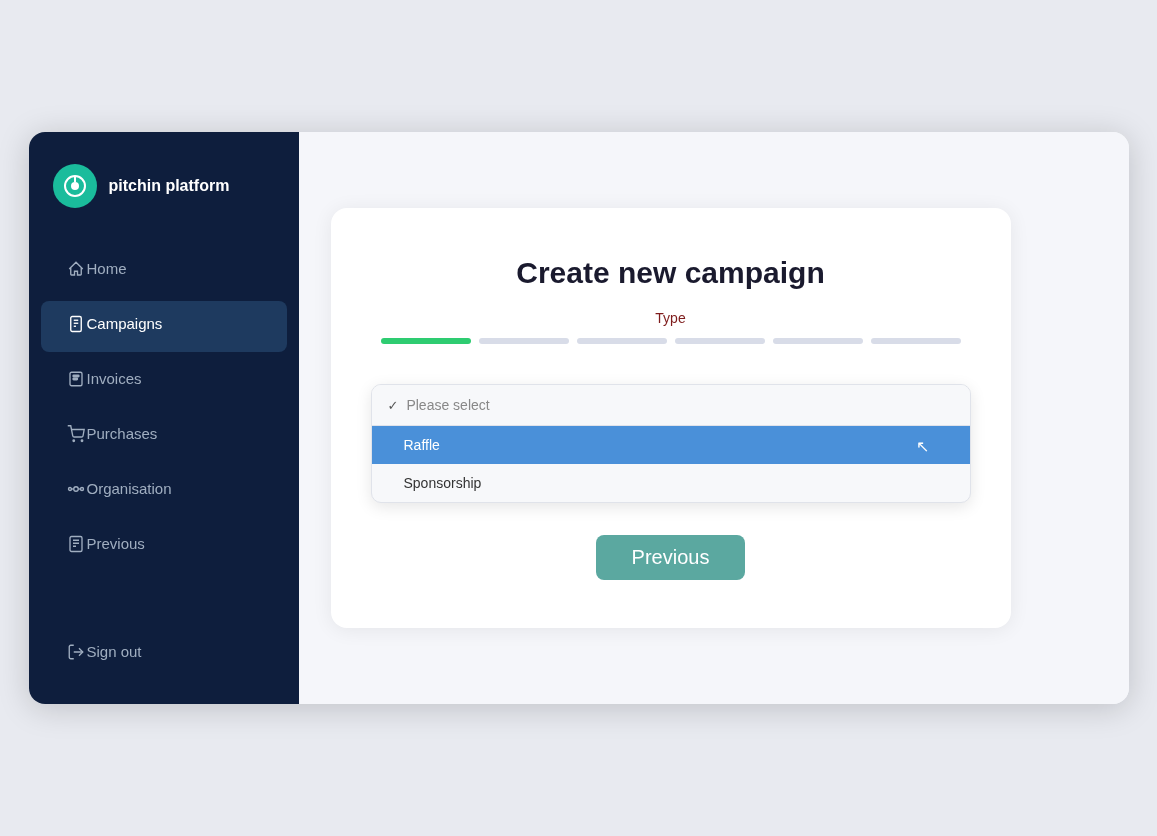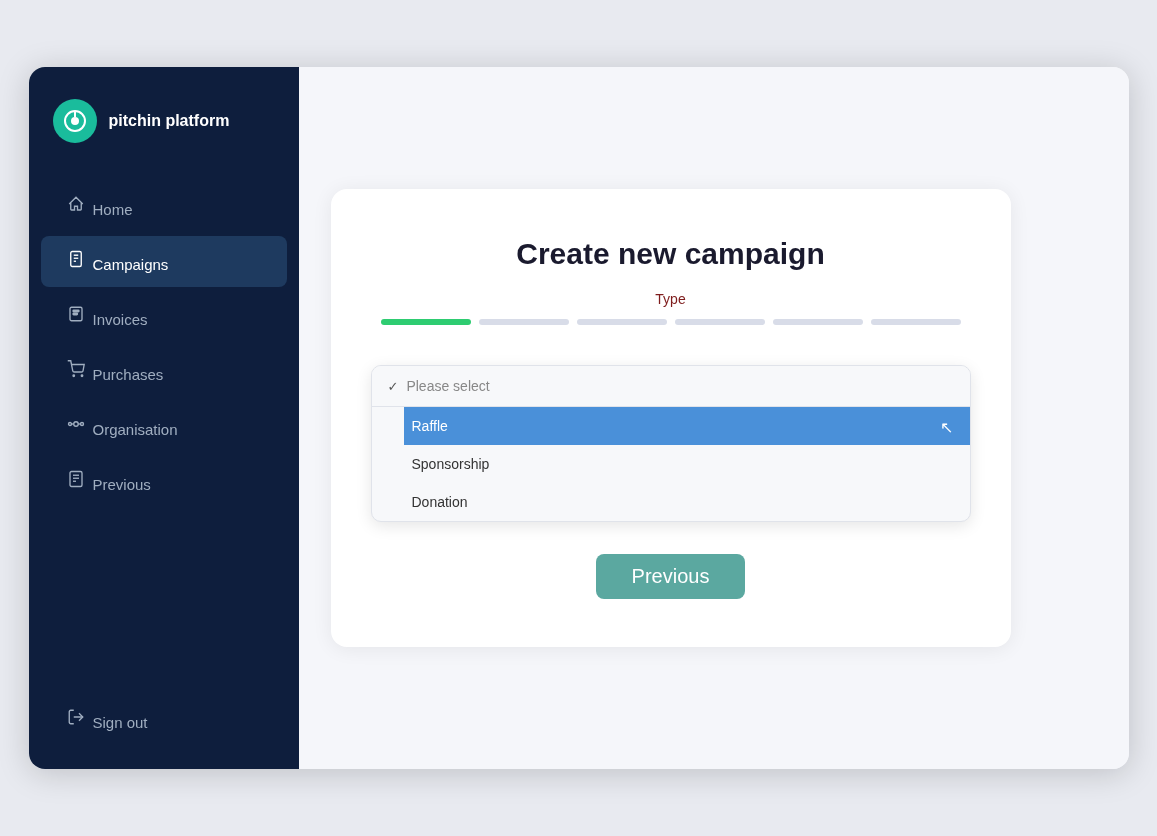--- a/index.html
+++ b/index.html
@@ -7,21 +7,21 @@
       font-family: -apple-system, BlinkMacSystemFont, 'Segoe UI', sans-serif;
       background: #e8eaf0;
       width: 1157px;
       height: 836px;
       display: flex;
       align-items: center;
       justify-content: center;
     }
     .app-wrapper {
       width: 1100px;
-      height: 702px;
+      height: 572px;
       background: #f0f2f5;
       border-radius: 16px;
       overflow: hidden;
       display: flex;
       box-shadow: 0 4px 32px rgba(0,0,0,0.18);
     }
     
     .sidebar {
       width: 270px;
       background: #0e1e3d;
@@ -56,22 +56,22 @@
       line-height: 1.3;
     }
     .sidebar-nav {
       display: flex;
       flex-direction: column;
       flex: 1;
       padding: 8px 0;
     }
     .nav-item {
       display: flex;
-      align-items: flex-end;
-      gap: 6px;
+      align-items: flex-start;
+      gap: 0;
       padding: 14px 24px;
       color: #a0aec0;
       font-size: 15px;
       cursor: pointer;
       border-radius: 8px;
       margin: 2px 12px;
       transition: background 0.15s;
     }
     .nav-item.active {
       background: #1e3a5f;
@@ -159,25 +159,24 @@
       color: #888;
       font-size: 14px;
       border-bottom: 1px solid #e0e3ea;
       background: #f7f8fa;
     }
     .dropdown-placeholder .check-icon {
       color: #555;
       font-size: 13px;
     }
     .dropdown-option {
-      padding: 11px 8px;
+      padding: 11px 32px;
       font-size: 14px;
       color: #333;
       cursor: pointer;
-      margin-left: 32px;
     }
     .dropdown-option.selected {
       background: #4a90d9;
       color: white;
     }
     .action-buttons {
       display: flex;
       gap: 12px;
       justify-content: center;
     }
@@ -310,23 +309,20 @@
             <span class="check-icon">✓</span>
             <span>Please select</span>
           </div>
           <div class="dropdown-option selected">
             <span>Raffle</span>
             <span style="float:right; font-size:16px; margin-right:8px;">↖</span>
           </div>
           <div class="dropdown-option">
             <span>Sponsorship</span>
           </div>
-          <div class="dropdown-option">
-            <span>Donation</span>
-          </div>
         </div>
       </div>
       <div class="action-buttons">
         <button class="btn btn-previous">Previous</button>
       </div>
     </div>
   </main>
 </div>
 
 </body></html>

